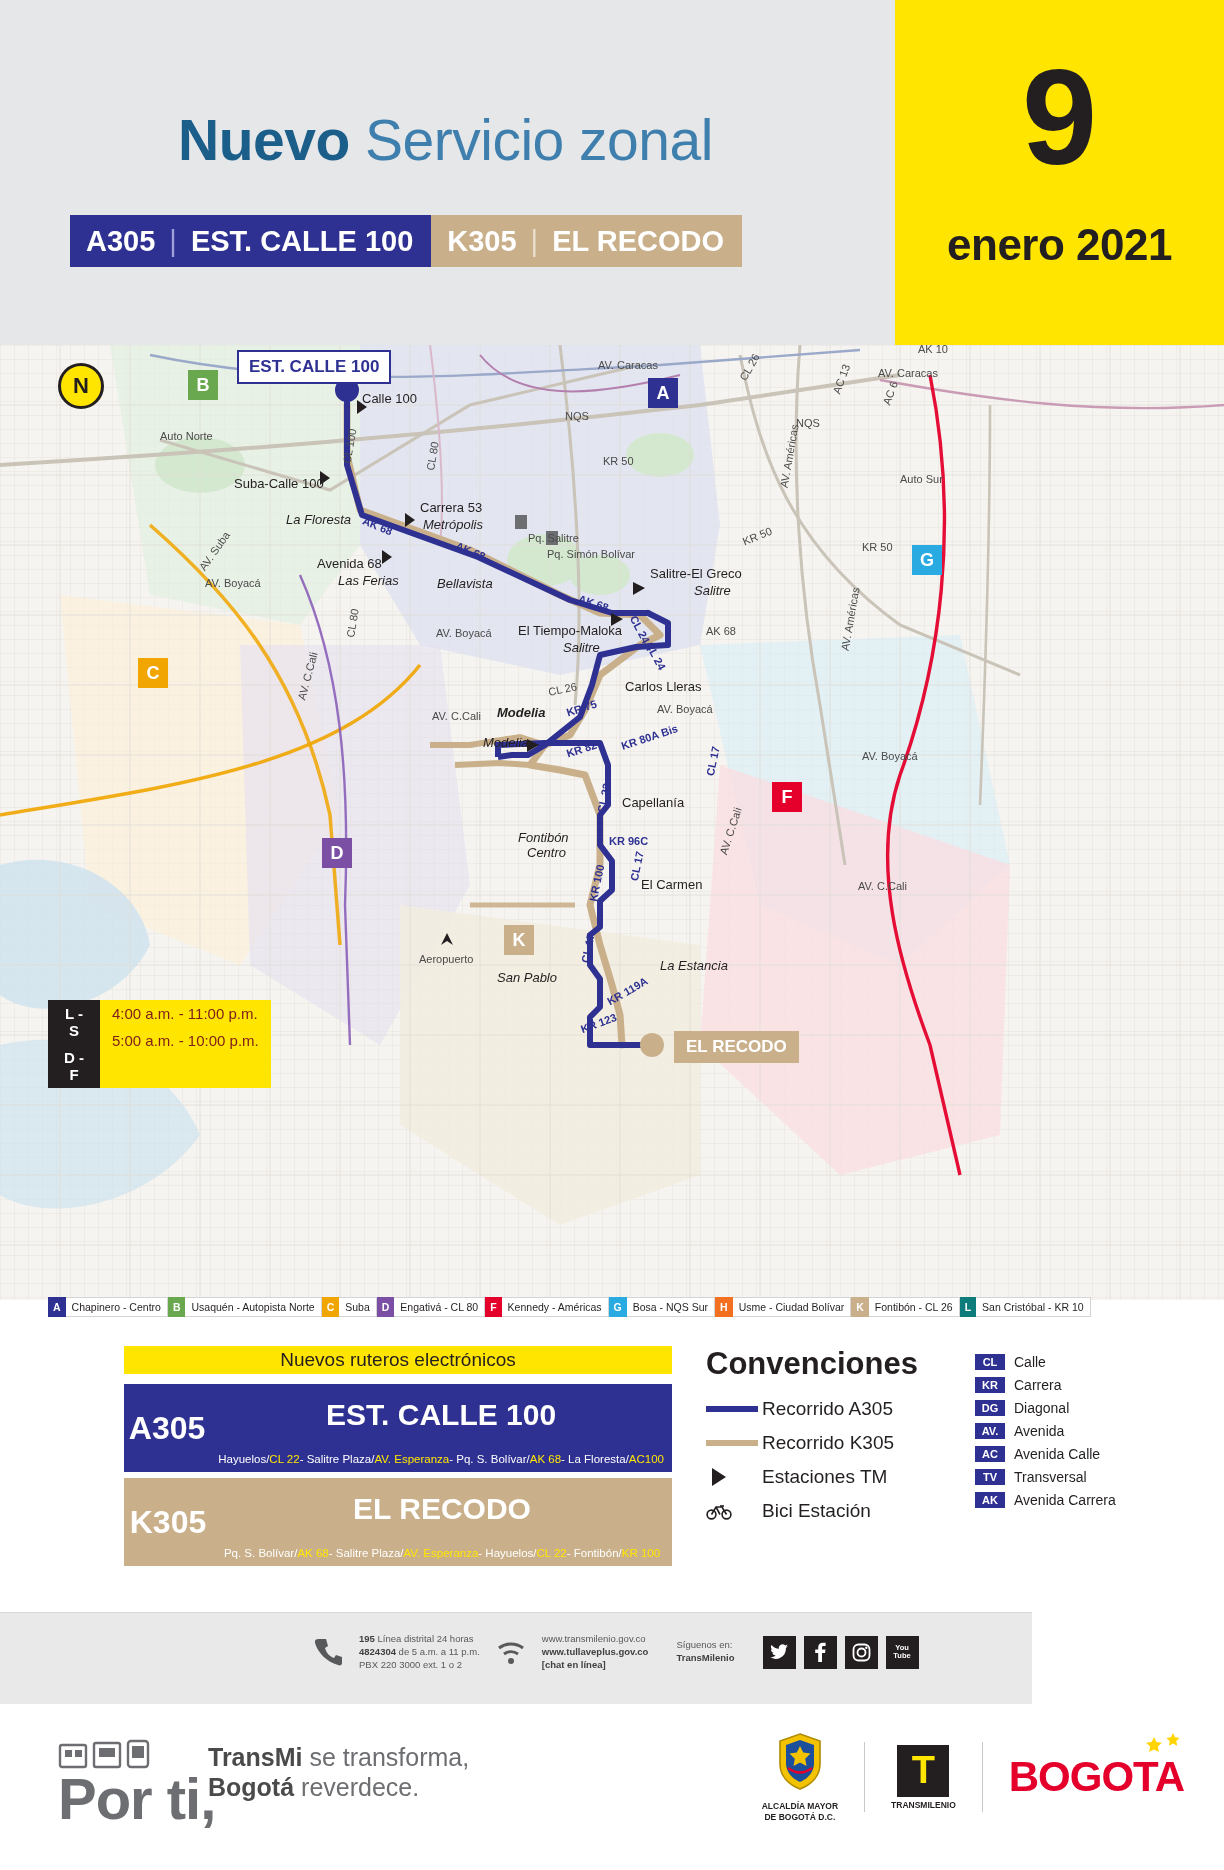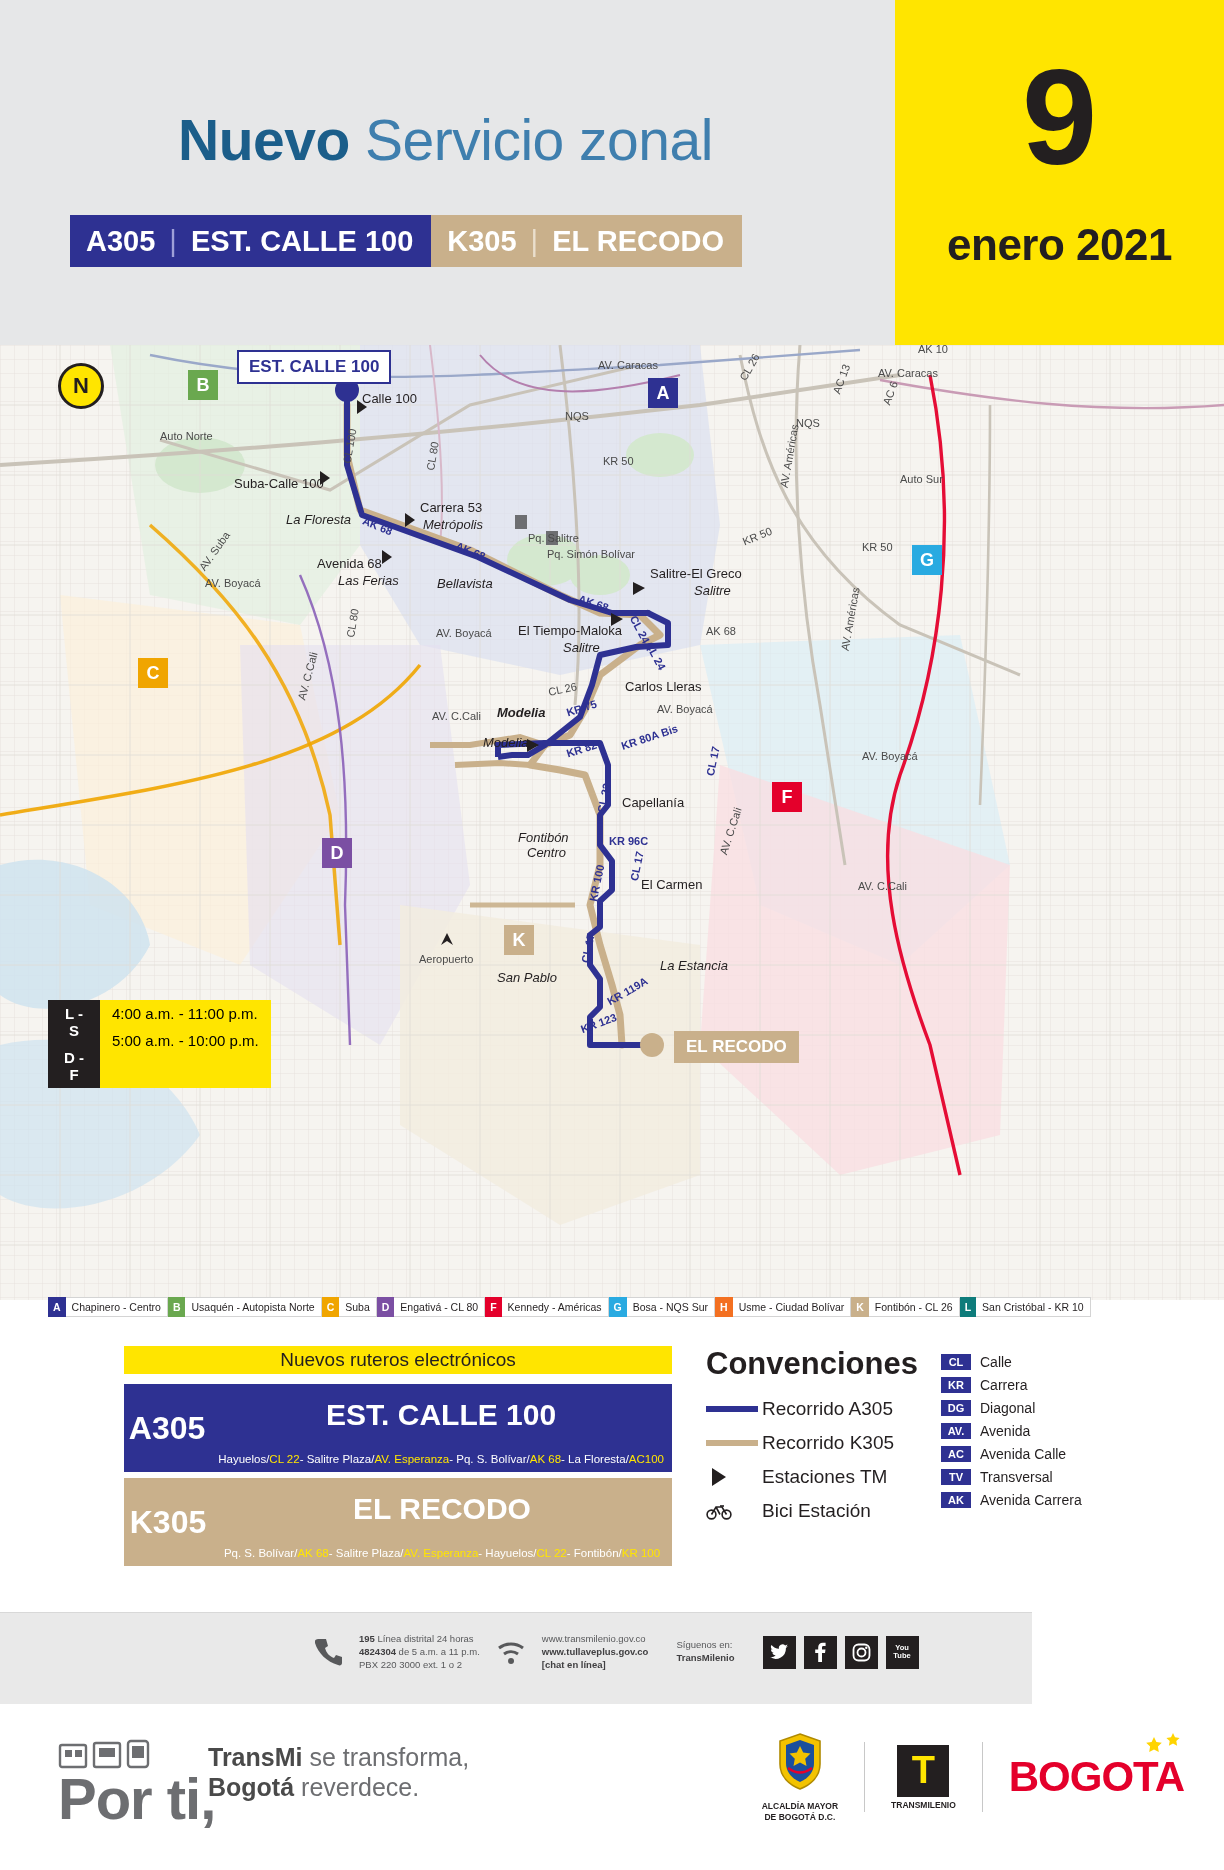--- a/index.html
+++ b/index.html
@@ -92,21 +92,21 @@
     font-weight:bold; font-size:22px; color:#231f20;
   }
 
   .sched {
     position:absolute; left:48px; top:655px; display:flex;
     box-shadow:0 0 0 0 transparent;
   }
   .sched-left { background:#231f20; color:#ffffff; width:52px; }
   .sched-left div { font-size:15px; font-weight:bold; text-align:center; padding:5px 12px; }
   .sched-right { background:#ffe500; }
-  .sched-right div { font-size:15px; padding:5px 12px; color:#000000; }
+  .sched-right div { font-size:15px; padding:5px 12px; color:#7f1d1d; }
 
   
   .zones-strip {
     position:absolute; left:48px; top:1297px; width:1128px; height:20px;
     display:flex; font-size:10.5px;
   }
   .zone-chip { display:flex; align-items:center; height:20px; }
   .zone-chip .k {
     color:#fff; font-weight:bold; padding:0 5px; height:20px;
     display:flex; align-items:center; font-size:10.5px;
@@ -153,21 +153,21 @@
   .convenciones {
     position:absolute; left:706px; top:14px; width:250px;
   }
   .conv-title { font-size:31px; font-weight:bold; color:#231f20; margin-bottom:10px; }
   .conv-row { display:flex; align-items:center; height:34px; font-size:19px; }
   .conv-swatch { width:56px; display:flex; align-items:center; }
   .conv-line { width:52px; height:6px; }
   .conv-tri { width:0; height:0; border-left:14px solid #231f20; border-top:9px solid transparent; border-bottom:9px solid transparent; margin-left:6px; }
 
   .abbrev {
-    position:absolute; left:941px; top:18px; width:215px;text-align:right;
+    position:absolute; left:975px; top:18px; width:215px;text-align:right;
   }
   .abbrev-row { display:flex; align-items:center; height:23px; font-size:14px; }
   .abbrev-k {
     background:#2e3192; color:#fff; font-size:11px; font-weight:bold;
     width:30px; height:16px; display:flex; align-items:center; justify-content:center;
     margin-right:9px;
   }
 
   
   .contact {

